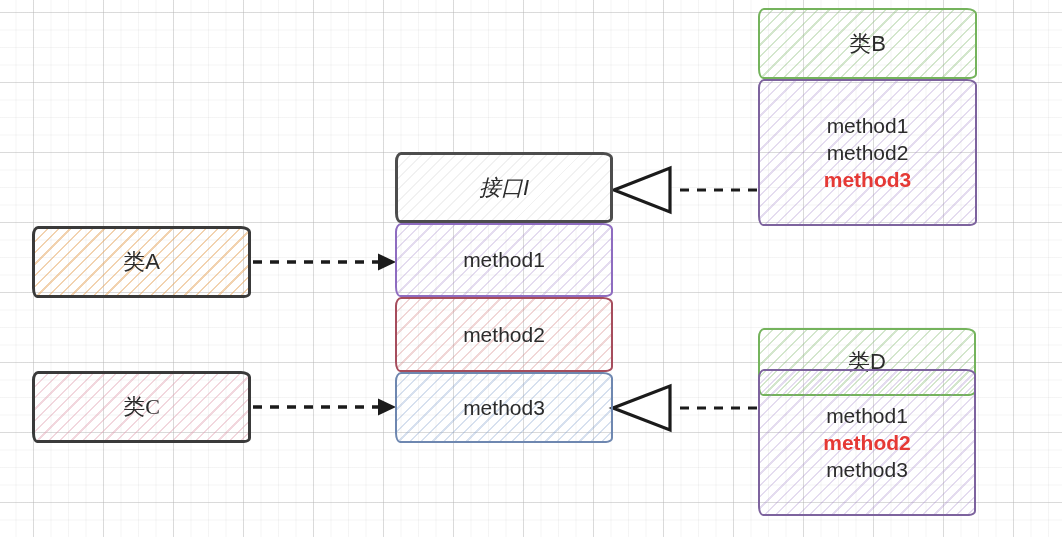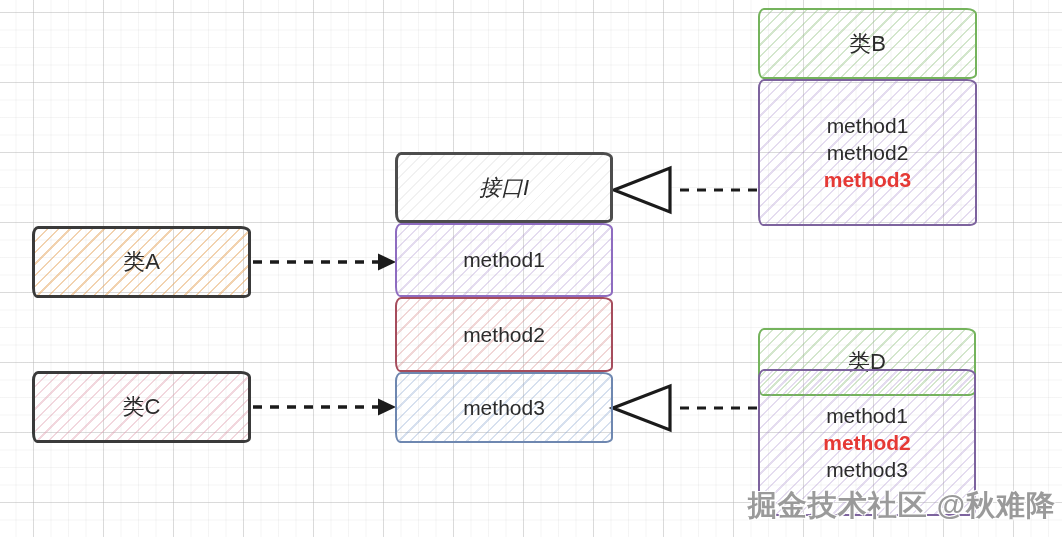--- a/index.html
+++ b/index.html
@@ -104,21 +104,21 @@
     <g>
       <line x1="757" y1="408" x2="672" y2="408" stroke="#1b1b1b" stroke-width="3.2" stroke-dasharray="9 8"></line>
       <polygon points="613,408 670,386 670,430" fill="#ffffff" stroke="#1b1b1b" stroke-width="3.2"></polygon>
     </g>
   </svg>
 
   <div class="box border-dark hatch-orange" style="left:32px; top:226px; width:219px; height:72px;">
     <span class="cjk">类A</span>
   </div>
 
-  <div class="box border-dark hatch-pink" style="left:32px; top:371px; width:219px; height:72px;">
+  <div class="box border-dark hatch-pink" style="left:32px; top:371px; width:219px; height:72px;font-family:Liberation Serif, serif;">
     <span class="cjk">类C</span>
   </div>
 
   <div class="box border-gray hatch-faint" style="left:395px; top:152px; width:218px; height:71px; background-color:#fff;">
     <span class="cjk">接口I</span>
   </div>
 
   <div class="box border-m1 hatch-purple" style="left:395px; top:223px; width:218px; height:74px;">
     <span>method1</span>
   </div>
@@ -144,15 +144,14 @@
   <div class="box border-green hatch-green" style="left:758px; top:297px; width:218px; height:68px;margin-top:31px;">
     <span class="cjk">类D</span>
   </div>
 
   <div class="box class-body border-purple-body hatch-purple" style="left:758px; top:369px; width:218px; height:147px;">
     <span>method1</span>
     <span class="highlight">method2</span>
     <span>method3</span>
   </div>
 
-  <div class="watermark">掘金技术社区 @秋难降</div>
 
 </div>
 
 </body></html>

